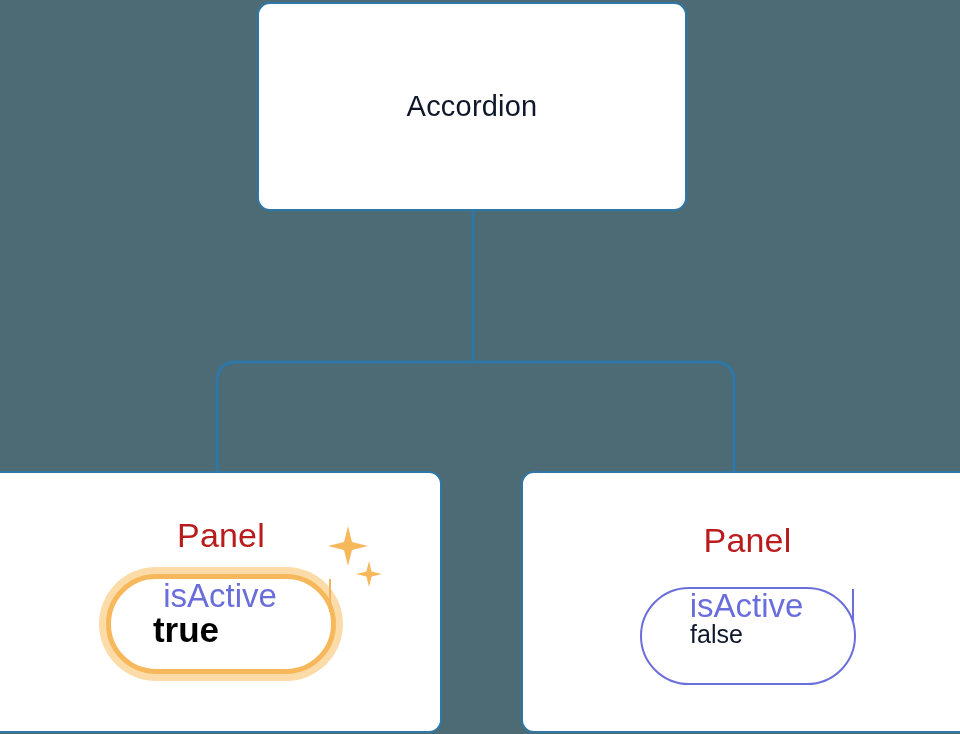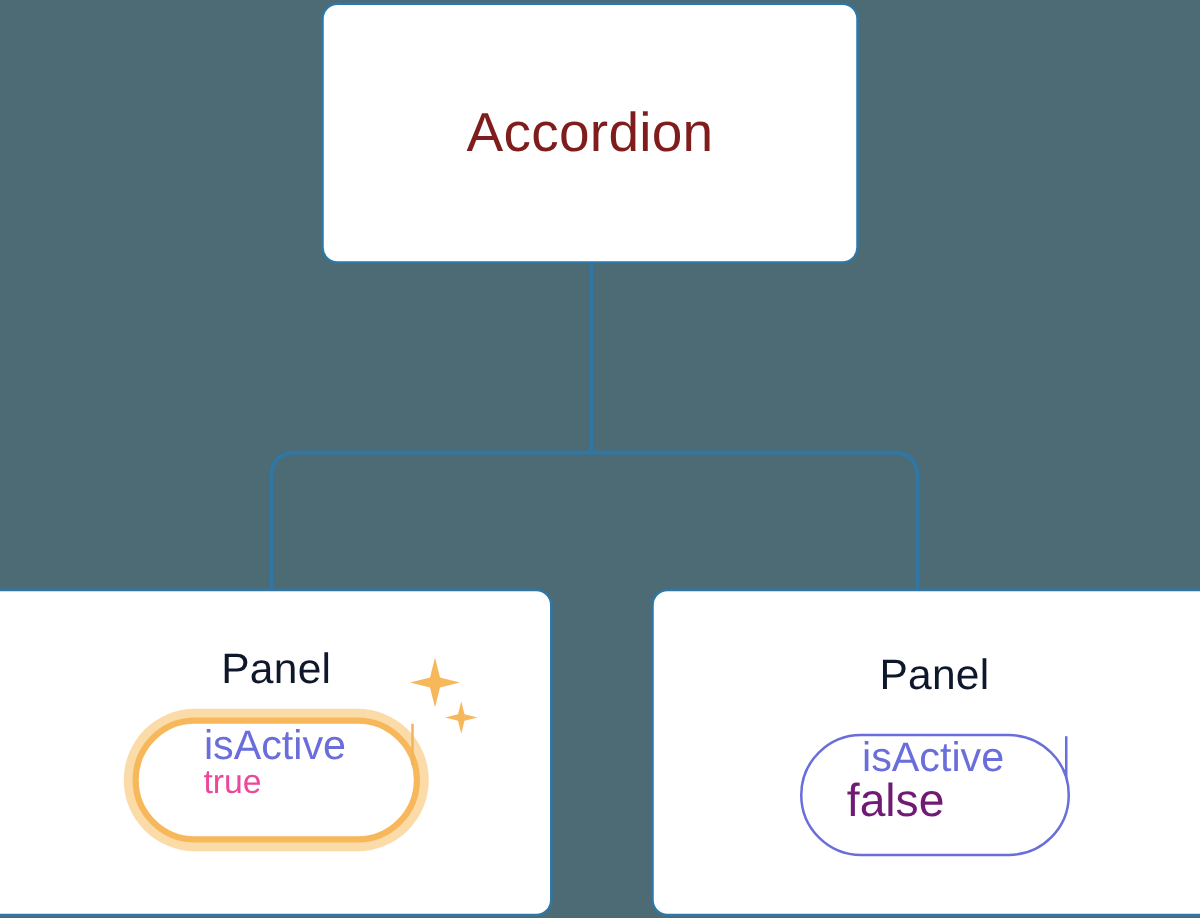--- a/index.html
+++ b/index.html
@@ -47,22 +47,22 @@
     left: 257px;
     top: 2px;
     width: 430px;
     height: 209px;
     display: flex;
     align-items: center;
     justify-content: center;
   }
 
   .node-root .node-title {
-    font-size: 44px;
-    color: #7f1d1d;
+    font-size: 29px;
+    color: #0f172a;
     letter-spacing: 0.2px;
     line-height: 1;
   }
 
   
   .node-panel {
     height: 262px;
     top: 471px;
     display: flex;
     flex-direction: column;
@@ -77,21 +77,21 @@
   .node-inner {
     width: 100%;
     height: 100%;
     display: flex;
     flex-direction: column;
     align-items: center;
   }
 
   .node-panel .node-title {
     font-size: 34px;
-    color: #0f172a;
+    color: #b91c1c;
     line-height: 1;
     letter-spacing: 0.2px;
   }
 
   .node-panel.left  .node-title { margin-top: 45px; }
   .node-panel.right .node-title { margin-top: 50px; }
 
   
   .pill-wrap {
     position: relative;
@@ -127,41 +127,41 @@
     height: 98px;
   }
   .pill.plain .pill-key {
     width: 212px;
     font-size: 33px;
     color: #6a6edb;
     border-right: 2px solid #6a6edb;
   }
   .pill.plain .pill-val {
     width: 150px;
-    font-size: 37px;
-    color: #701a75;
+    font-size: 25px;
+    color: #0f172a;
   }
 
   
   .pill.highlight {
     border: 5px solid #f7b85c;
     height: 100px;
     box-shadow: 0 0 0 7px #fbdca8;
   }
   .pill.highlight .pill-key {
     width: 220px;
     font-size: 33px;
     color: #6a6edb;
     border-right: 2px solid #f0b45e;
   }
   .pill.highlight .pill-val {
     width: 150px;
-    font-size: 27px;
-    font-weight: normal;
-    color: #ec4899;
+    font-size: 35px;
+    font-weight: bold;
+    color: #000000;
   }
 
   
   .sparkles {
     position: absolute;
     right: -52px;
     top: -48px;
     width: 60px;
     height: 80px;
     pointer-events: none;

